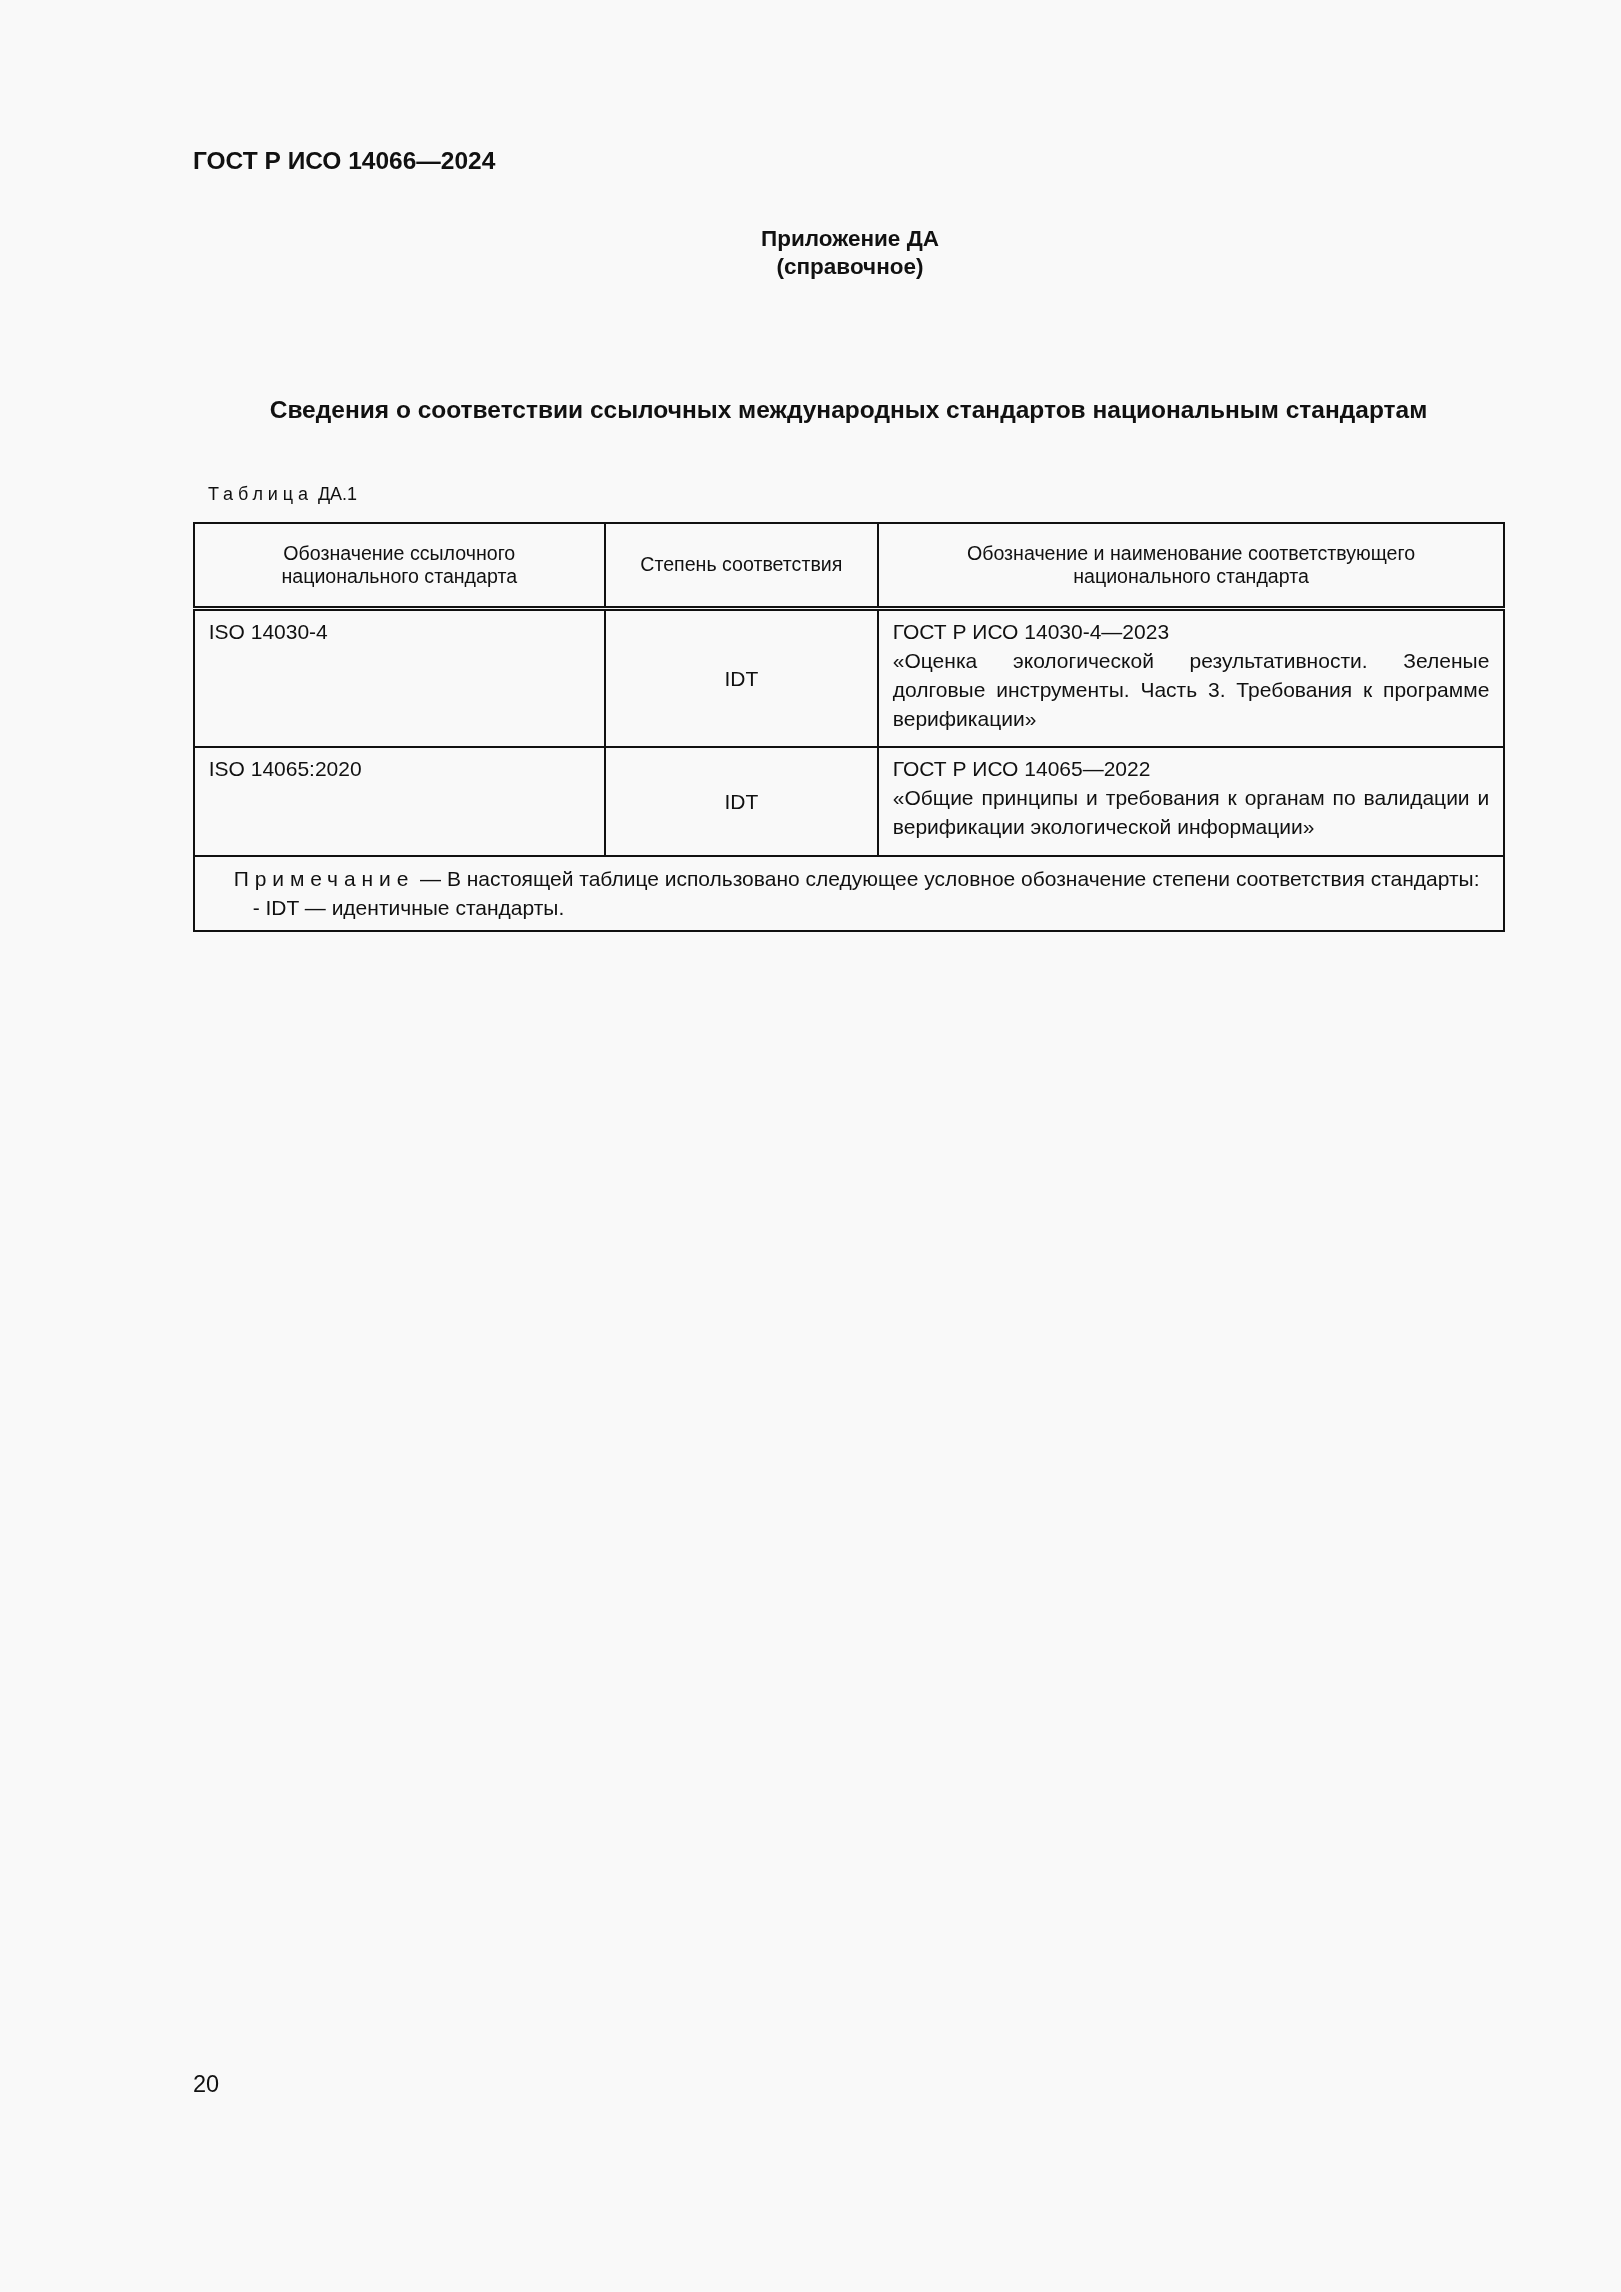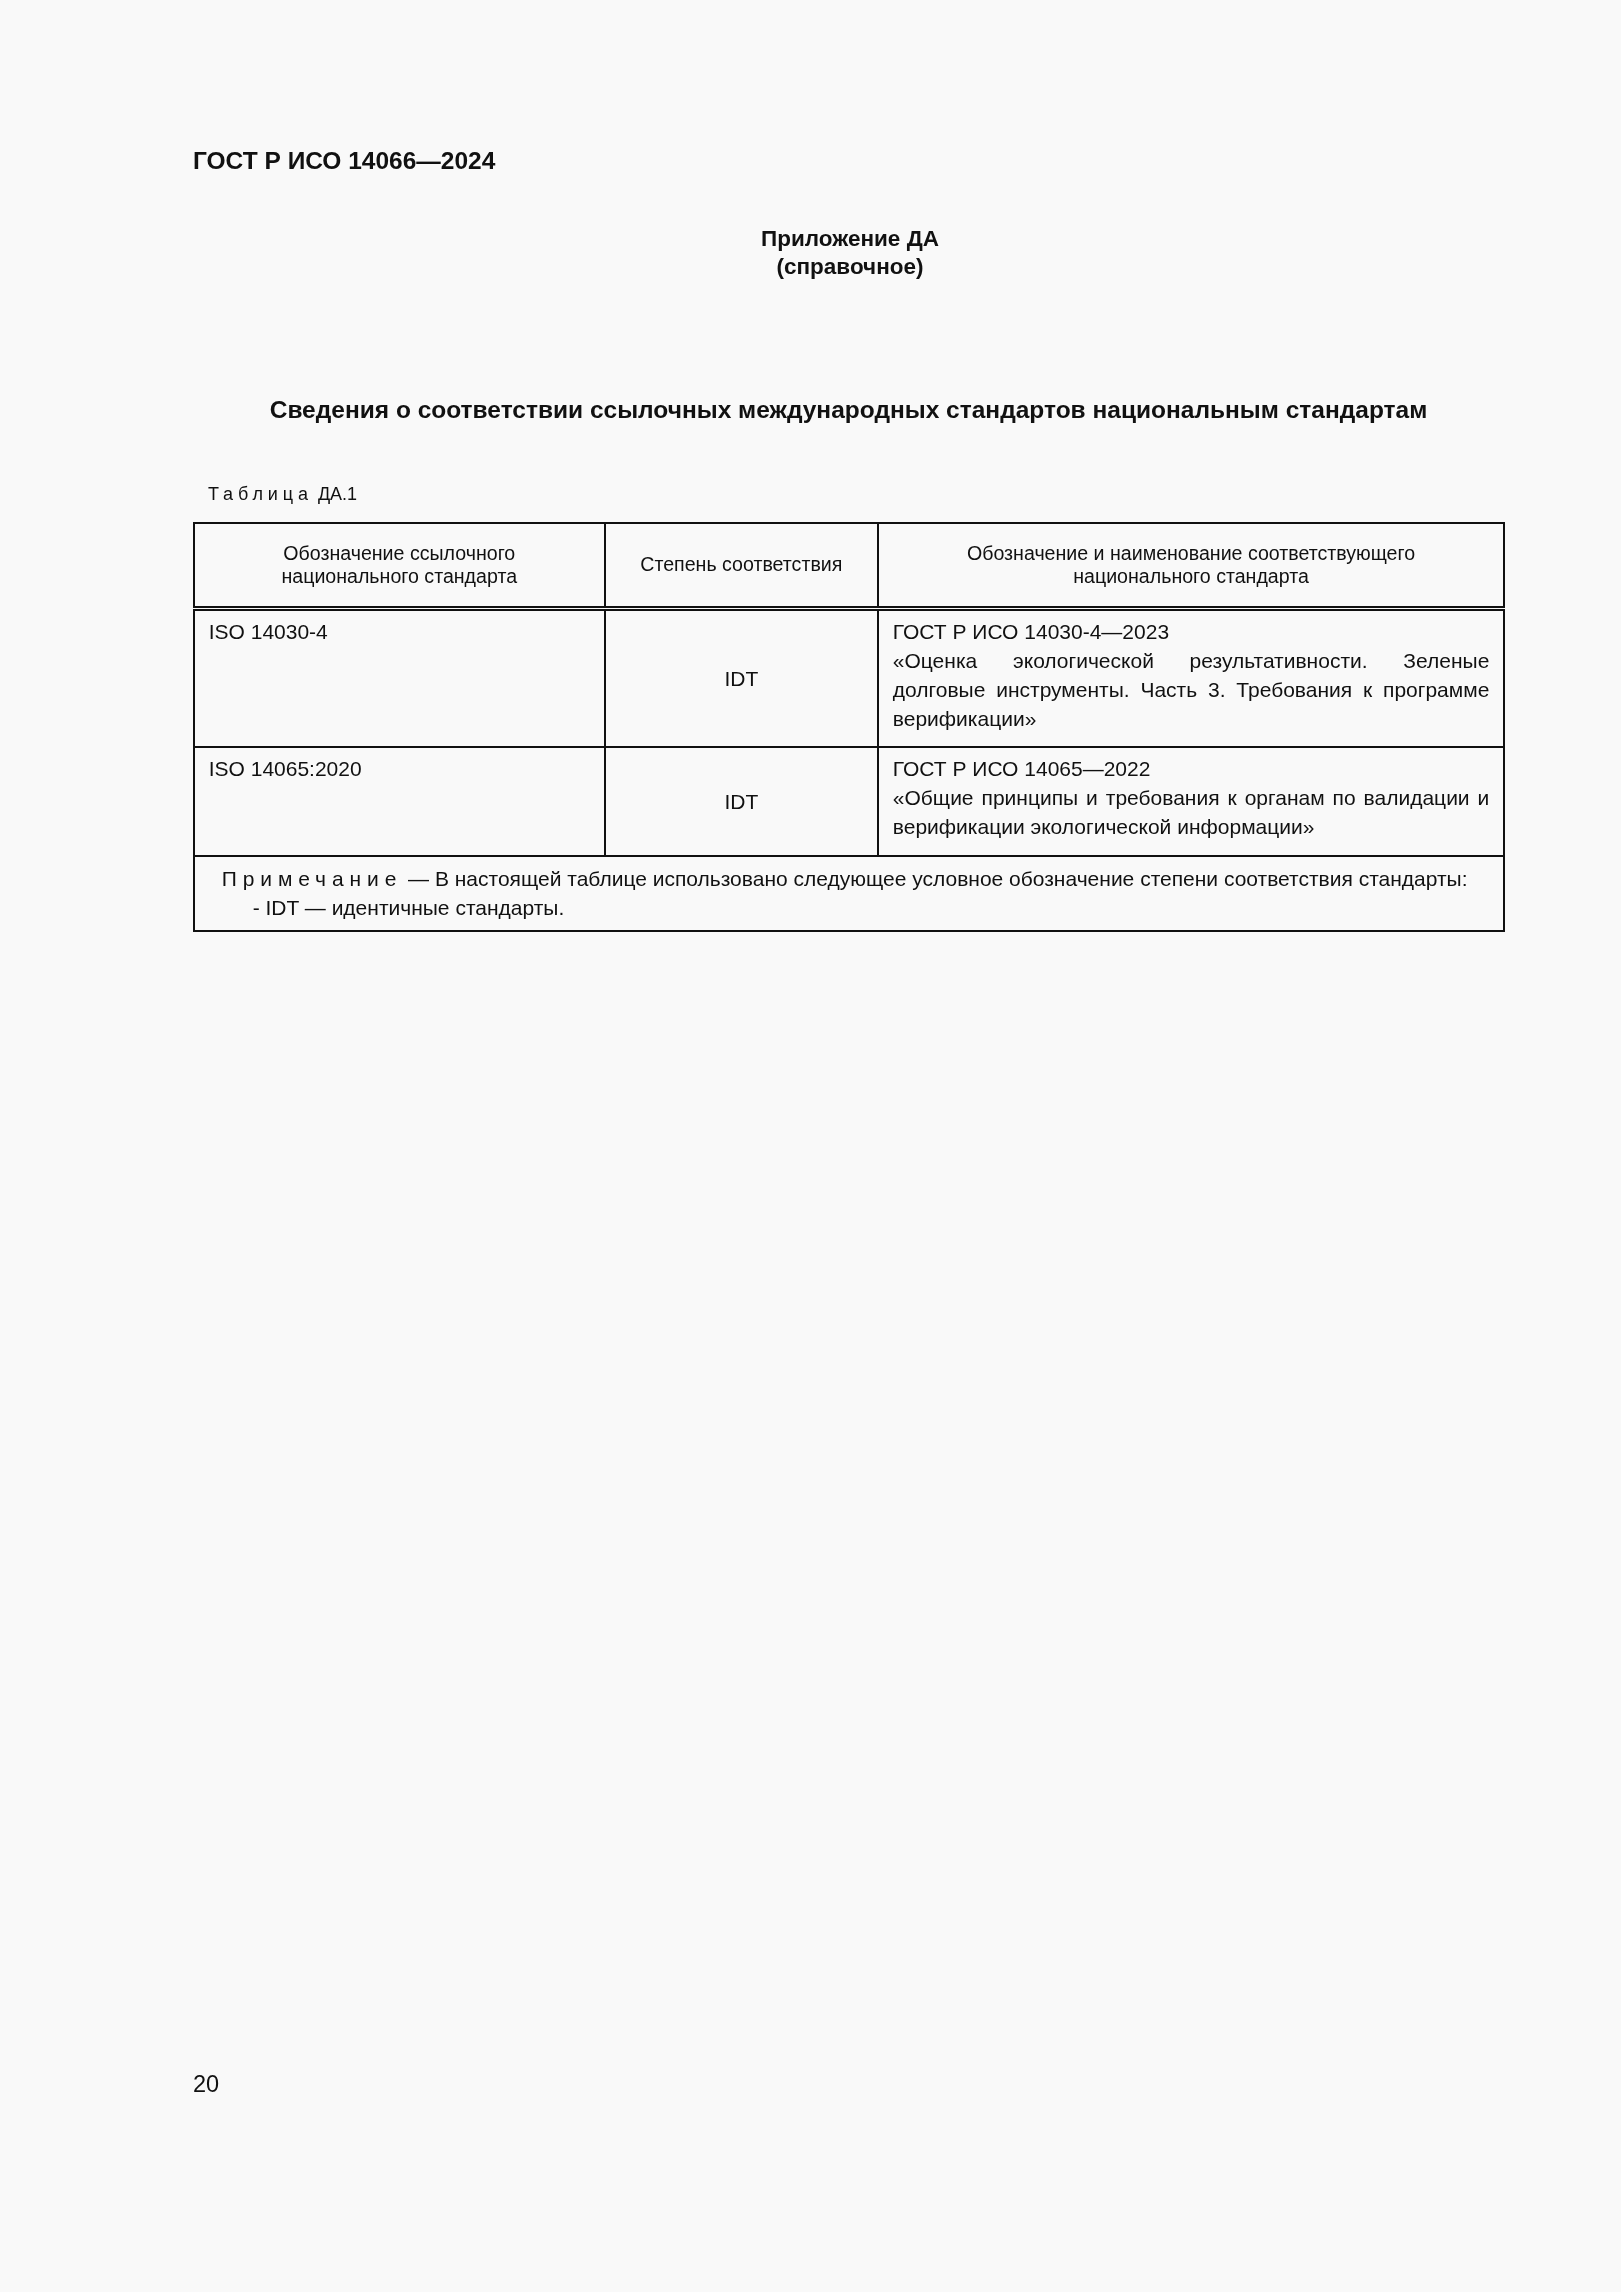--- a/index.html
+++ b/index.html
@@ -53,21 +53,21 @@
   }
   table.ref tbody tr.row1 td { height: 123px; border-bottom: 2.9px solid #111; }
   table.ref tbody tr.row2 td { height: 95px; border-bottom: 2px solid #111; }
   td.degree { text-align: center; vertical-align: middle !important; }
   td.national { text-align: justify; }
   td.note {
     font-size: 22.5px; line-height: 29px;
     padding: 7.8px 13.7px 7.8px 13.7px !important;
     text-align: justify;
   }
-  .note-label { letter-spacing: 5.9px; margin-left: 13px; }
+  .note-label { letter-spacing: 5.9px; margin-left: 25px; }
   .note-item { padding-left: 44px; }
   .page-number {
     position: absolute; left: 193px; top: 2071px; font-size: 23.5px;
   }
 </style>
 </head>
 <body>
 
 <div class="doc-code">ГОСТ Р ИСО 14066—2024</div>
 

